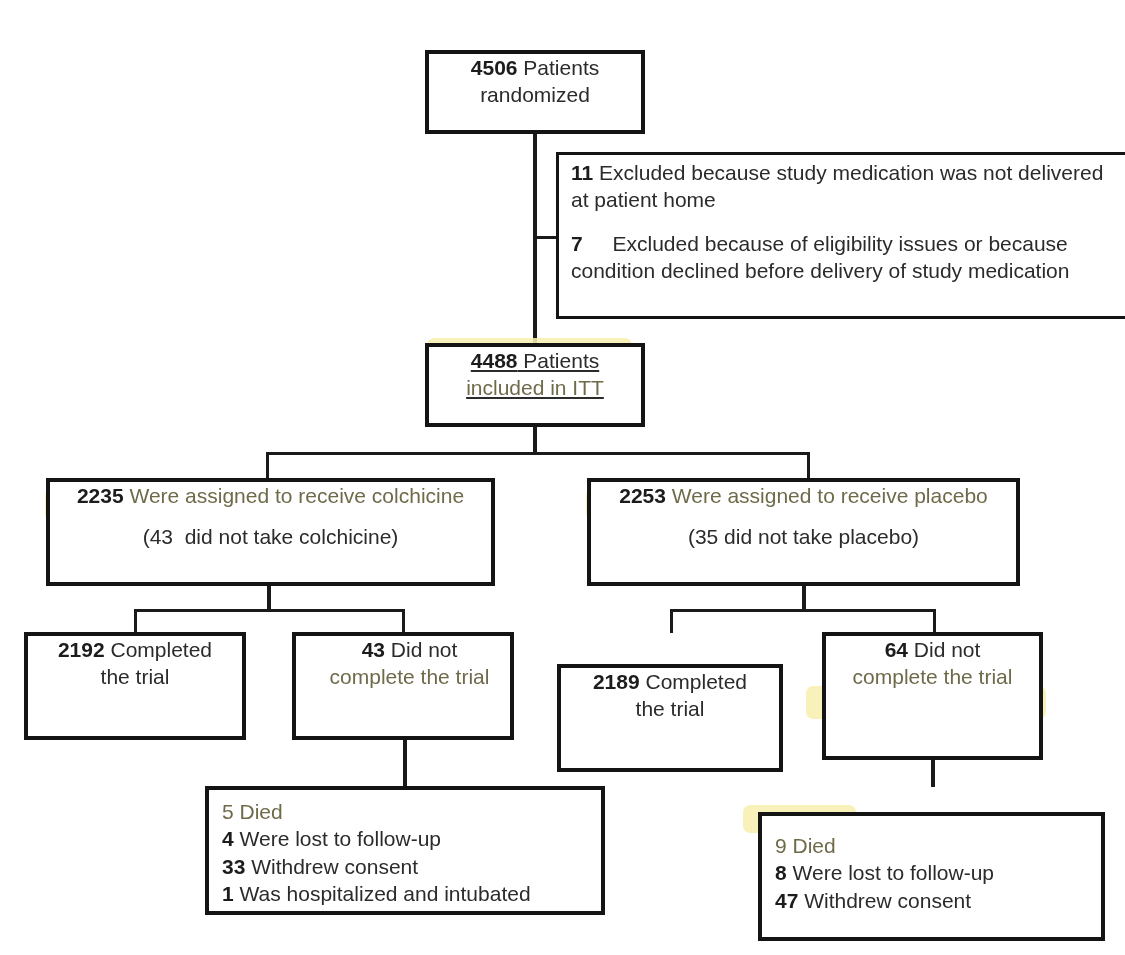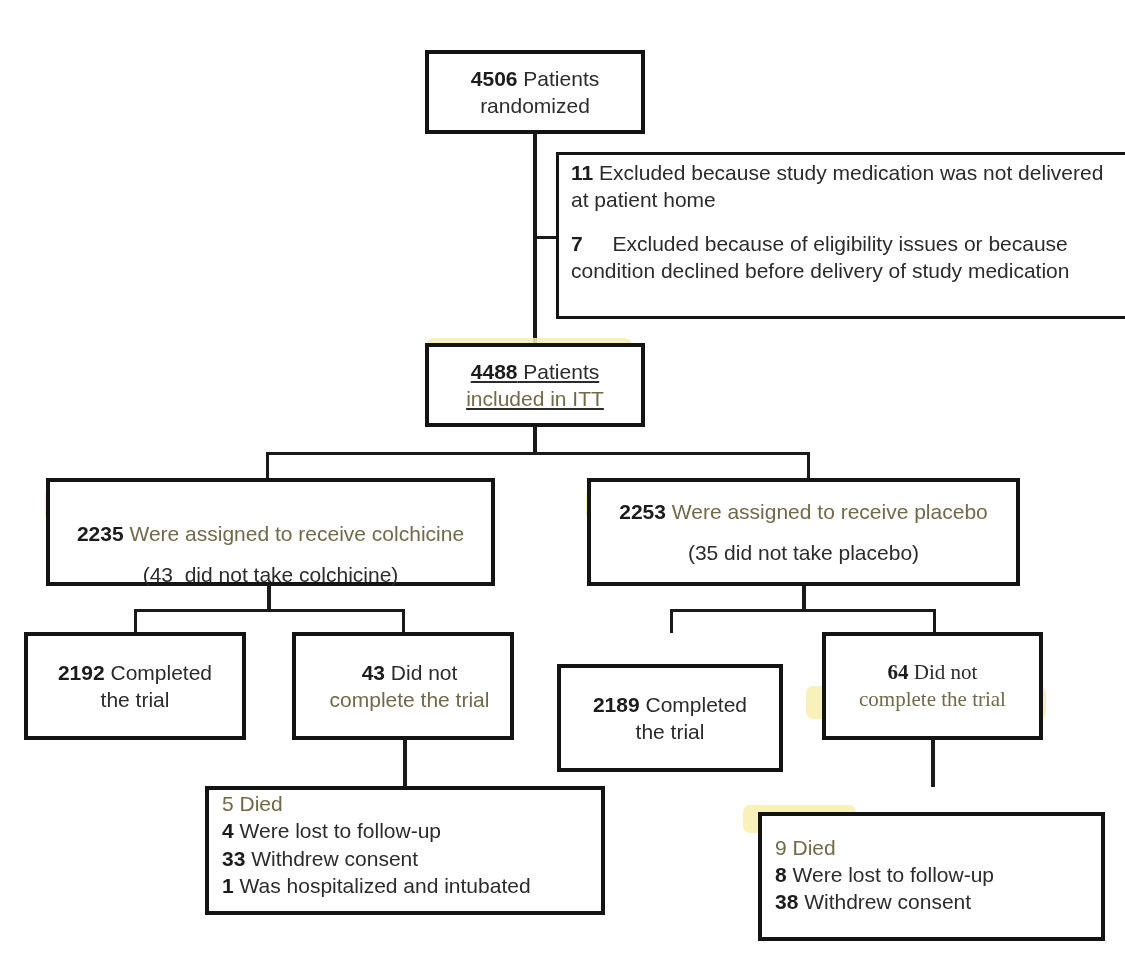--- a/index.html
+++ b/index.html
@@ -29,21 +29,20 @@
   .line.thin.v { width: 3px; }
 
   
   .node {
     position: absolute;
     box-sizing: border-box;
     border: 4px solid #141414;
     background: #ffffff;
     display: flex;
     flex-direction: column;
-    justify-content: center;
     color: #2b2b2b;
     font-size: 21px;
     line-height: 1.30;
     z-index: 3;
   }
   .node.center { align-items: center; text-align: center; }
   .node.left   { align-items: flex-start; text-align: left; }
   .node.thinborder { border-width: 3px; }
 
   .ln { display: block; white-space: pre; }
@@ -120,21 +119,21 @@
     <p class="exclusion-para"><b class="num">11</b><span class="ln wrap" style="display:inline;"> Excluded because study medication was not delivered at patient home</span></p>
     <p class="exclusion-para"><b class="num">7</b><span class="ln wrap" style="display:inline;margin-left:24px;"> Excluded because of eligibility issues or because condition declined before delivery of study medication</span></p>
   </div>
 
   <div class="node center" style="left:425px; top:343px; width:220px; height:84px;text-decoration:underline;">
     <span class="ln"><b class="num">4488</b><span> Patients</span></span>
     <span class="ln faded">included in ITT</span>
   </div>
 
   <div class="node center" style="left:46px; top:478px; width:449px; height:108px;">
-    <span class="ln" style="margin-bottom:14px;margin-top:44px;"><b class="num">2235</b><span class="faded"> Were assigned to receive colchicine</span></span>
+    <span class="ln" style="margin-bottom:14px;"><b class="num">2235</b><span class="faded"> Were assigned to receive colchicine</span></span>
     <span class="ln">(43  did not take colchicine)</span>
   </div>
 
   <div class="node center" style="left:587px; top:478px; width:433px; height:108px;">
     <span class="ln" style="margin-bottom:14px;"><b class="num">2253</b><span class="faded"> Were assigned to receive placebo</span></span>
     <span class="ln">(35 did not take placebo)</span>
   </div>
 
   <div class="node center" style="left:24px; top:632px; width:222px; height:108px;">
     <span class="ln"><b class="num">2192</b><span> Completed</span></span>
@@ -144,31 +143,31 @@
   <div class="node center" style="left:292px; top:632px; width:222px; height:108px;padding-left:13px;">
     <span class="ln"><b class="num">43</b><span> Did not</span></span>
     <span class="ln faded">complete the trial</span>
   </div>
 
   <div class="node center" style="left:557px; top:632px; width:226px; height:108px;margin-top:32px;">
     <span class="ln"><b class="num">2189</b><span> Completed</span></span>
     <span class="ln">the trial</span>
   </div>
 
-  <div class="node center" style="left:822px; top:632px; width:221px; height:108px;font-family:Liberation Serif, serif;">
+  <div class="node center" style="left:822px; top:632px; width:221px; height:128px;">
     <span class="ln"><b class="num">64</b><span> Did not</span></span>
     <span class="ln faded">complete the trial</span>
   </div>
 
   <div class="node left" style="left:205px; top:786px; width:400px; height:129px; padding:8px 0 20px 13px;">
     <span class="ln faded"><span>5</span><span> Died</span></span>
     <span class="ln"><b class="num">4</b><span> Were lost to follow-up</span></span>
     <span class="ln"><b class="num">33</b><span> Withdrew consent</span></span>
     <span class="ln"><b class="num">1</b><span> Was hospitalized and intubated</span></span>
   </div>
 
   <div class="node left" style="left:758px; top:812px; width:347px; height:129px; padding:16px 0 20px 13px;">
     <span class="ln faded"><span>9</span><span> Died</span></span>
     <span class="ln"><b class="num">8</b><span> Were lost to follow-up</span></span>
-    <span class="ln"><b class="num">38</b><span> Withdrew consent</span></span>
+    <span class="ln"><b class="num">47</b><span> Withdrew consent</span></span>
   </div>
 
 </div>
 
 </body></html>

